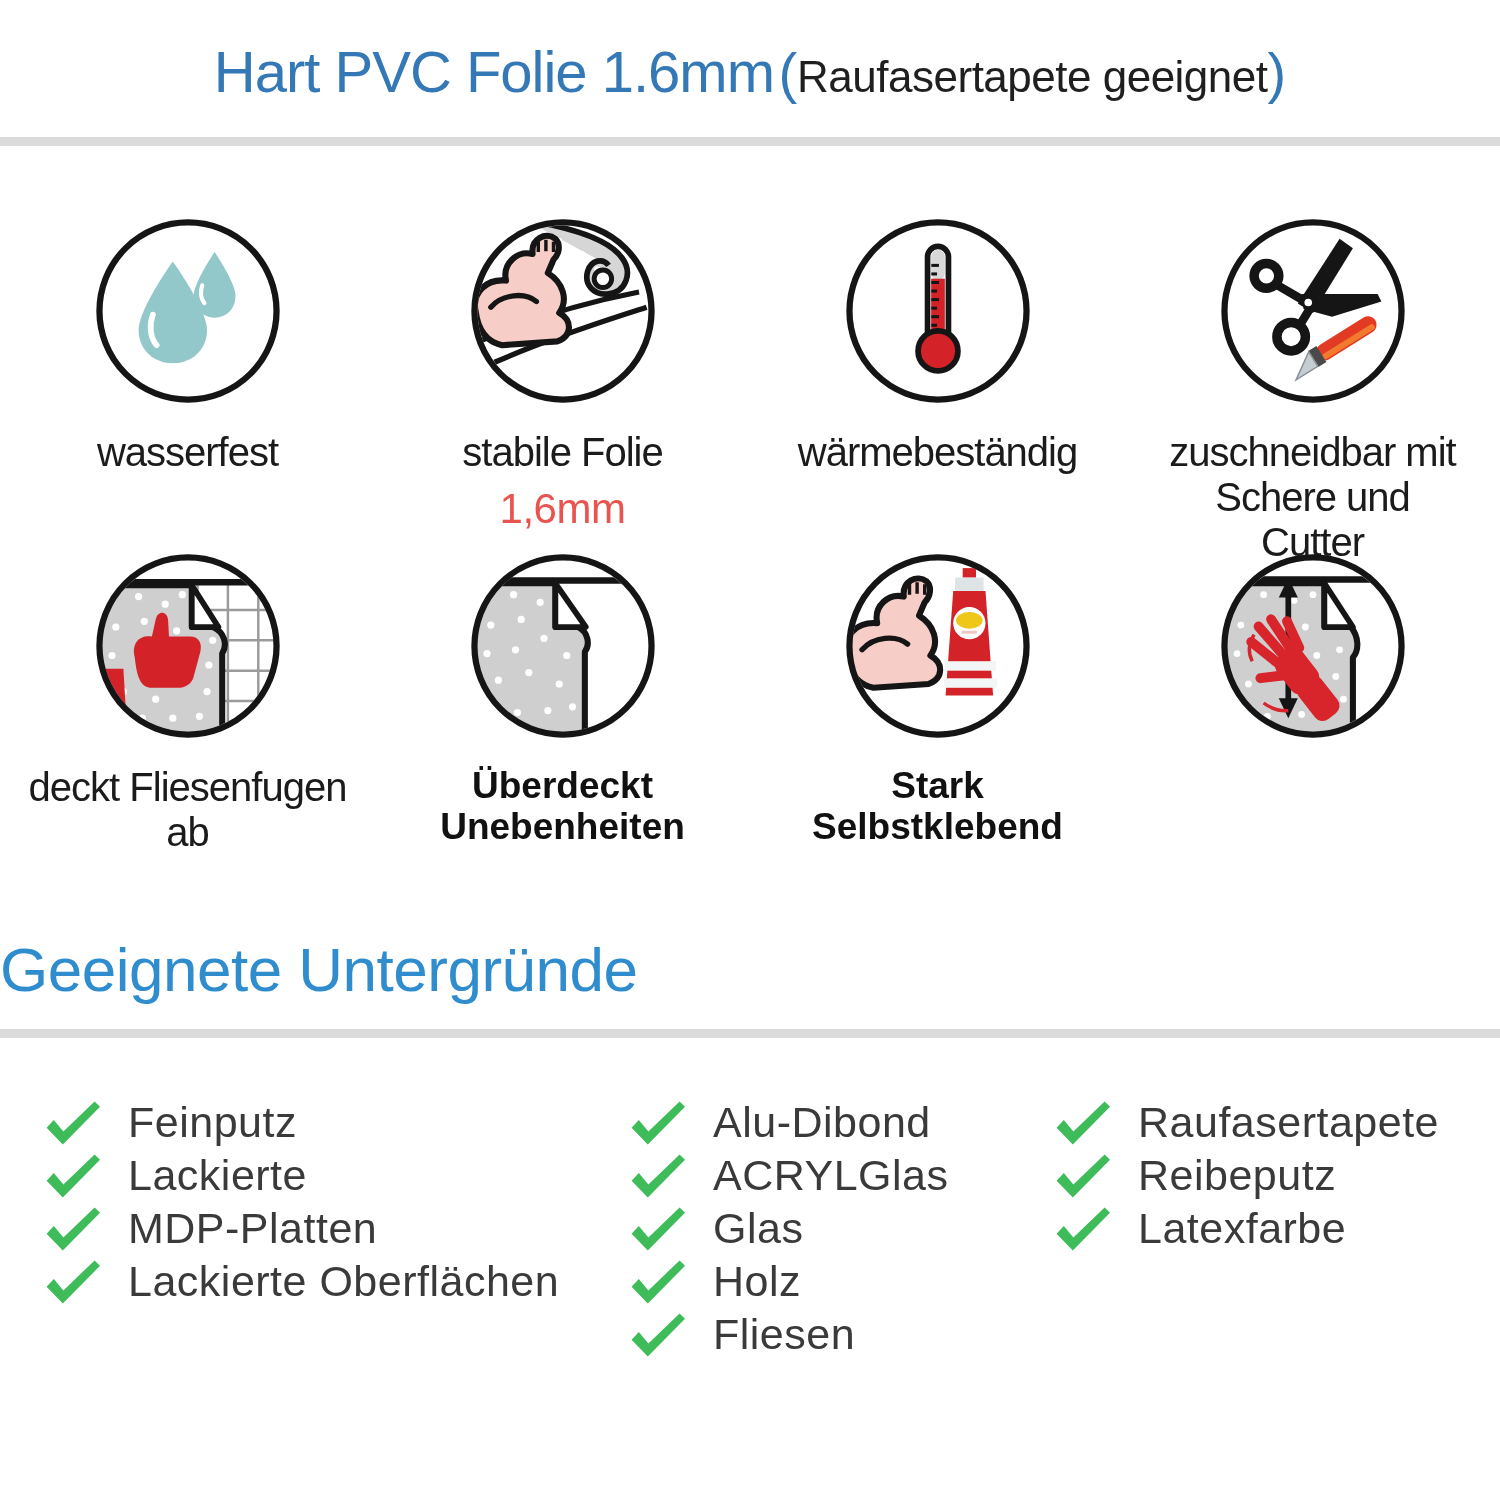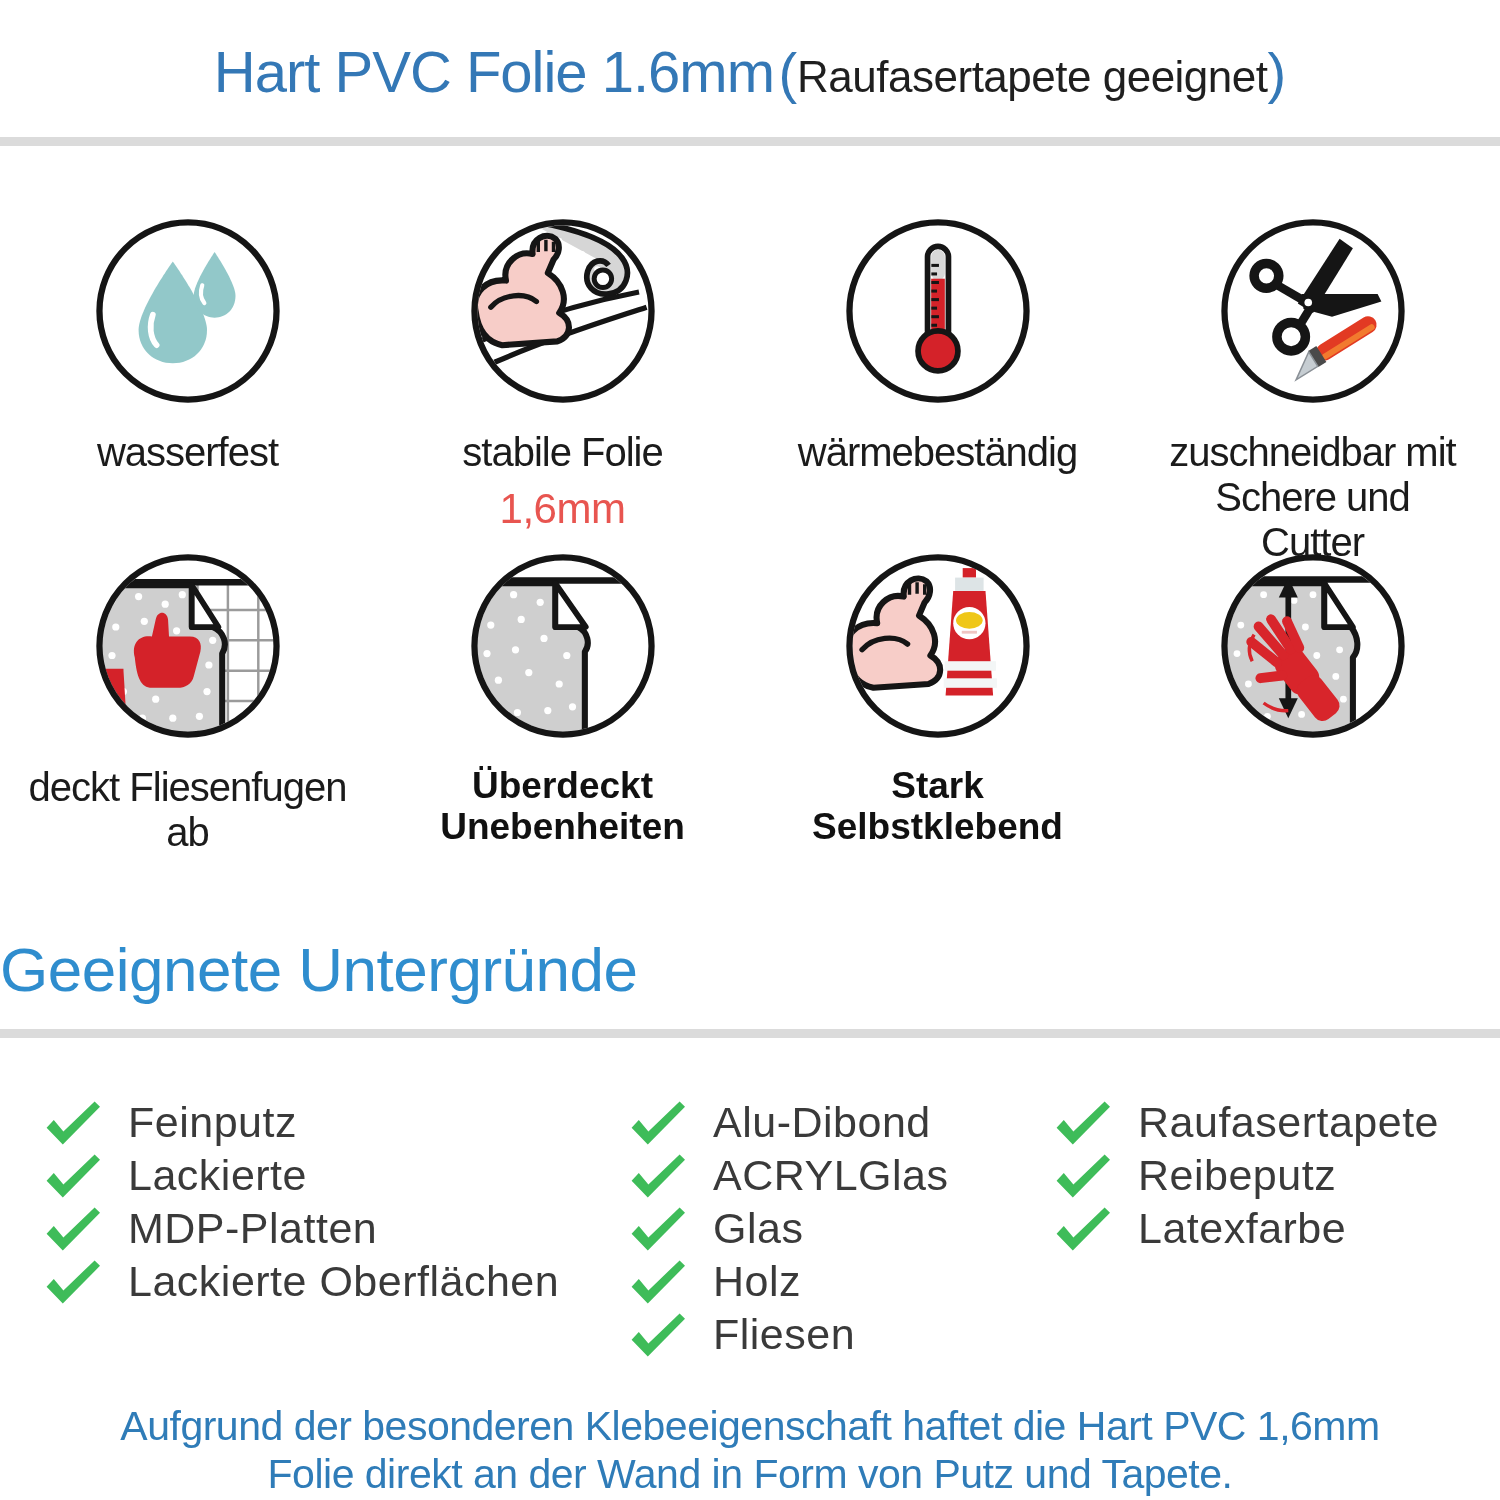--- a/index.html
+++ b/index.html
@@ -375,18 +375,14 @@
         </li>
       <li>
           <svg viewBox="0 0 48 40">
             <path d="M2,24 L8,17.5 L16,27 L42,2 L46.5,6.5 L15.5,38 Z" fill="#3EBC59"></path>
           </svg>
           <span>Latexfarbe</span>
         </li>
     </ul>
   </div>
 
-  <div class="footer">
-    <div>Aufgrund der besonderen Klebeeigenschaft haftet die Hart PVC 1,6mm</div>
-    <div>Folie direkt an der Wand in Form von Putz und Tapete.</div>
-  </div>
 
 </div>
 
 </body></html>

